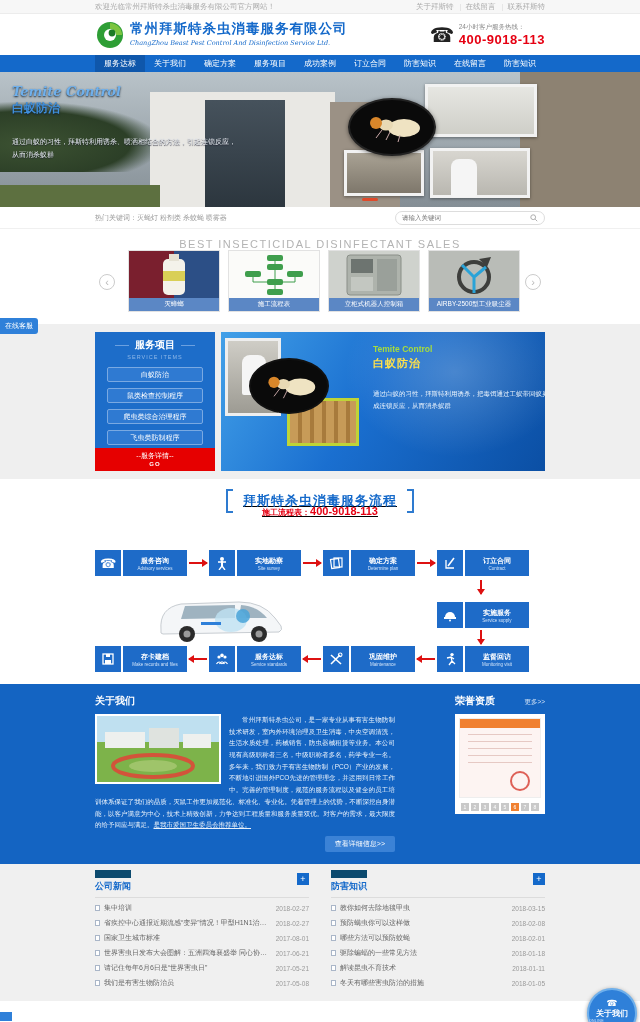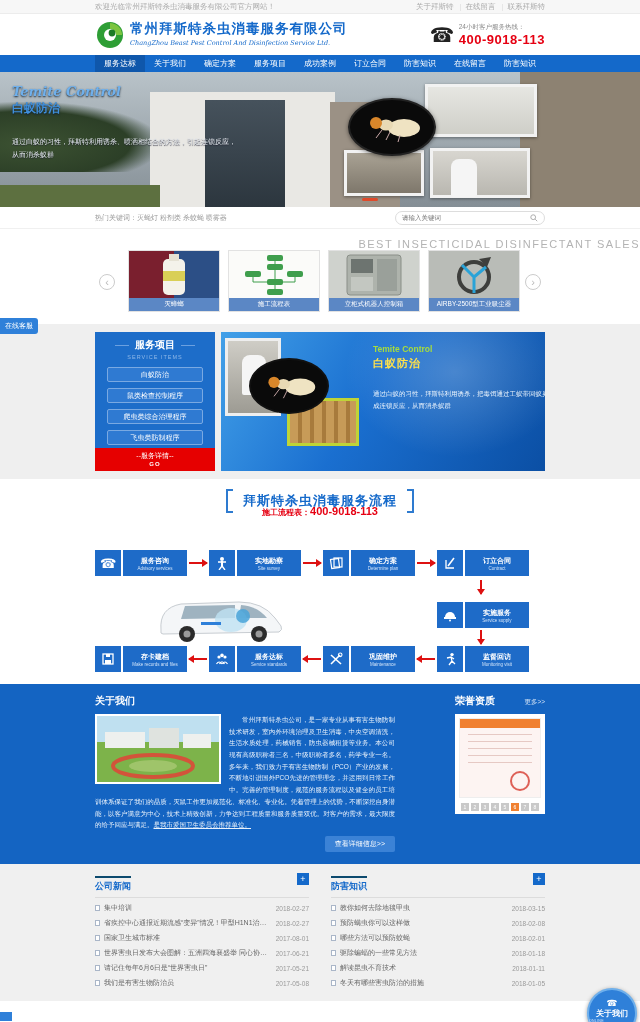--- a/index.html
+++ b/index.html
@@ -51,21 +51,21 @@
 
   
   .searchrow { height:22px; background:#fff; border-bottom:1px solid #f0f0f0; }
   .searchrow .wrap { display:flex; align-items:center; justify-content:space-between; height:100%; }
   .hotwords { font-size:7px; color:#999; }
   .sbox { width:150px; height:14px; border:1px solid #ddd; border-radius:8px; display:flex; align-items:center; padding:0 6px; gap:4px; }
   .sbox input { flex:1; border:none; outline:none; font-size:6.5px; color:#666; background:transparent; }
 
   
   .products { padding:9px 0 12px; background:#fff; }
-  .p-ttl-en { text-align:right; font-size:11px; color:#b3b3b3; letter-spacing:1.5px; }
+  .p-ttl-en { text-align:center; font-size:11px; color:#b3b3b3; letter-spacing:1.5px; }
   .p-ttl-cn { text-align:center; font-size:12.5px; font-weight:bold; color:#1469ca; margin:3px 0 8px; display:flex; align-items:center; justify-content:center; gap:10px; }
   .p-ttl-cn::before,.p-ttl-cn::after { content:""; width:18px; height:3px; background:#9a9a9a; }
   .carousel { position:relative; width:450px; margin:0 auto; }
   .cards { width:384px; margin:0 auto; display:flex; gap:8px; }
   .card { flex:1; border:1px solid #e2e2e2; background:#fff; }
   .card .img { height:47px; overflow:hidden; display:flex; align-items:center; justify-content:center; }
   .card .cap { height:13px; background:#5b87c5; color:#fff; font-size:6.5px; display:flex; align-items:center; justify-content:center; white-space:nowrap; overflow:hidden; }
   .c-arrow { position:absolute; top:24px; width:16px; height:16px; border:1px solid #ccc; border-radius:50%; color:#bbb; font-size:11px; line-height:14px; text-align:center; background:#fff; }
   .ca-l { left:4px; } .ca-r { right:4px; }
 
@@ -82,21 +82,21 @@
   .svc-feature { flex:1; position:relative; background:linear-gradient(120deg,#42a0e8 0%,#1a6fd0 45%,#0b4fa4 100%); overflow:hidden; }
   .svc-feature::before { content:""; position:absolute; right:-40px; top:-60px; width:260px; height:200px; background:radial-gradient(ellipse, rgba(255,255,255,.22), transparent 60%); }
   .sf-photo { position:absolute; left:4px; top:6px; width:56px; height:78px; border:3px solid #eee; background:linear-gradient(#cfcdc6,#9d9b93); }
   .sf-wood { position:absolute; left:66px; top:66px; width:72px; height:48px; border:3px solid #bfd437; background:repeating-linear-gradient(90deg,#c79b58 0 8px,#a87b3c 8px 12px); }
   .sf-oval { position:absolute; left:28px; top:26px; width:80px; height:56px; border-radius:50%; background:#0a0a0a; border:2px solid #111; display:flex; align-items:center; justify-content:center; }
   .sf-en { position:absolute; left:152px; top:12px; font-size:8.5px; font-weight:bold; color:#a6dc3e; }
   .sf-cn { position:absolute; left:152px; top:24px; font-size:11px; font-weight:bold; color:#ffe14a; letter-spacing:1px; }
   .sf-desc { position:absolute; left:152px; top:56px; width:190px; font-size:6.5px; color:#eaf3fc; line-height:1.9; }
 
   
-  .flow { background:#fff; padding:10px 0 6px; }
+  .flow { background:#fff; padding:10px 0 6px;text-decoration:underline; }
   .f-title { text-align:center; font-size:13px; font-weight:bold; color:#1469ca; letter-spacing:1px; position:relative; display:flex; justify-content:center; align-items:center; gap:10px; }
   .brk { width:7px; height:24px; border:2px solid #2e7bd0; }
   .brk.l { border-right:none; } .brk.r { border-left:none; }
   .f-hot { text-align:center; margin-top:-8px; font-size:8px; color:#e60012; font-weight:bold; }
   .f-hot b { font-size:11px; }
   .fgrid { position:relative; width:450px; margin:8px auto 0; height:152px; }
   .fs { position:absolute; display:flex; gap:2px; }
   .ficon { width:26px; height:26px; background:#1e6bc8; color:#fff; display:flex; align-items:center; justify-content:center; font-size:13px; }
   .flabel { width:64px; height:26px; background:#1e6bc8; color:#fff; display:flex; flex-direction:column; align-items:center; justify-content:center; }
   .flabel .c { font-size:7px; font-weight:bold; }
@@ -127,21 +127,21 @@
   .cert .seal { position:absolute; right:10px; bottom:6px; width:20px; height:20px; border:2px solid #d63b2f; border-radius:50%; opacity:.8; }
   .pager { position:absolute; right:6px; bottom:3px; display:flex; gap:2px; }
   .pager span { width:8px; height:8px; background:#c9c9c9; color:#fff; font-size:5px; display:flex; align-items:center; justify-content:center; }
   .pager span.on { background:#f08030; }
 
   
   .news { background:#f0f0f0; padding:8px 0 10px; }
   .news .wrap { display:flex; gap:22px; }
   .ncol { flex:1; }
   .nhead { position:relative; border-bottom:1px solid #dcdcdc; padding:3px 0 4px; }
-  .nhead .t { font-size:9px; color:#1469ca; font-weight:bold; border-top:2px solid #0c4a6e; padding-top:3px; }
+  .nhead .t { font-size:9px; color:#1469ca; font-weight:bold; border-top:8px solid #0c4a6e; padding-top:3px; }
   .nplus { position:absolute; right:0; top:1px; width:12px; height:12px; background:#1469ca; color:#fff; font-size:9px; line-height:12px; text-align:center; }
   .ncol ul { list-style:none; margin-top:3px; }
   .ncol li { display:flex; align-items:center; height:15px; gap:4px; }
   .nb { width:5px; height:6px; border:1px solid #aab6c8; background:#fff; flex:none; }
   .nt { flex:1; font-size:7px; color:#666; white-space:nowrap; overflow:hidden; text-overflow:ellipsis; }
   .nd { font-size:6.5px; color:#999; }
 
   
   .left-tab { position:absolute; left:0; top:318px; background:#2f80d9; color:#fff; font-size:7px; padding:3px 5px; border-radius:0 3px 3px 0; }
   .left-strip { position:absolute; left:0; top:1012px; width:12px; height:9px; background:#2f80d9; }

